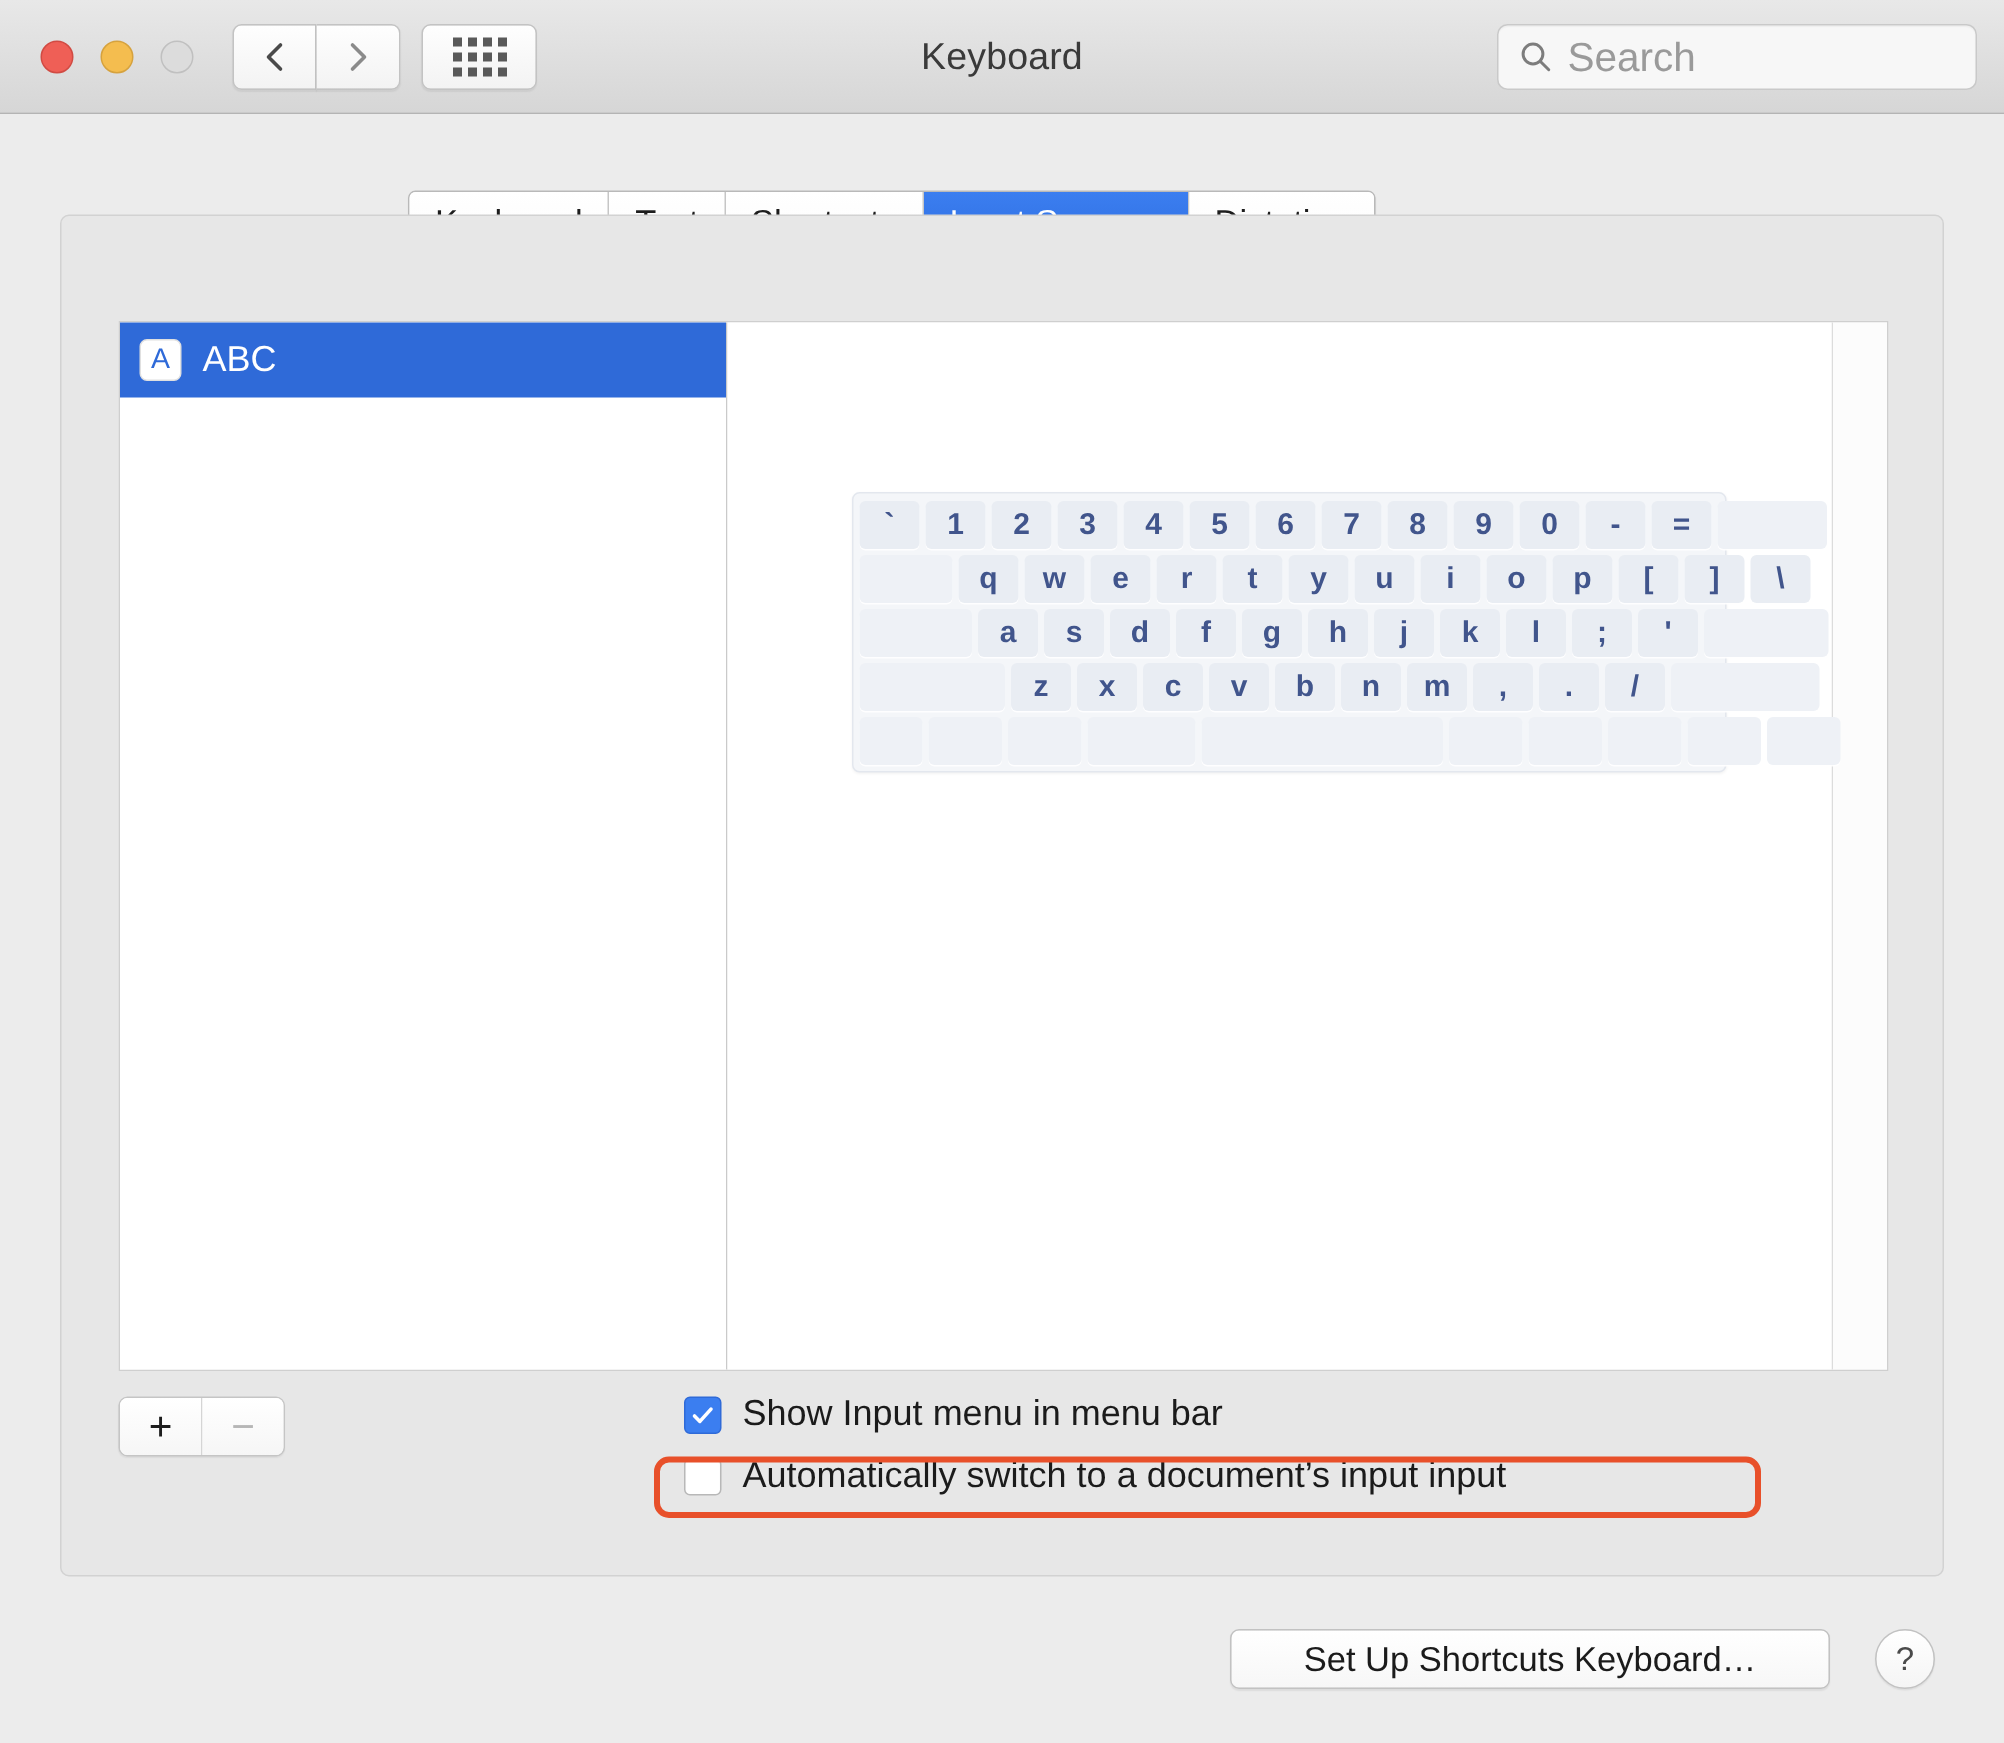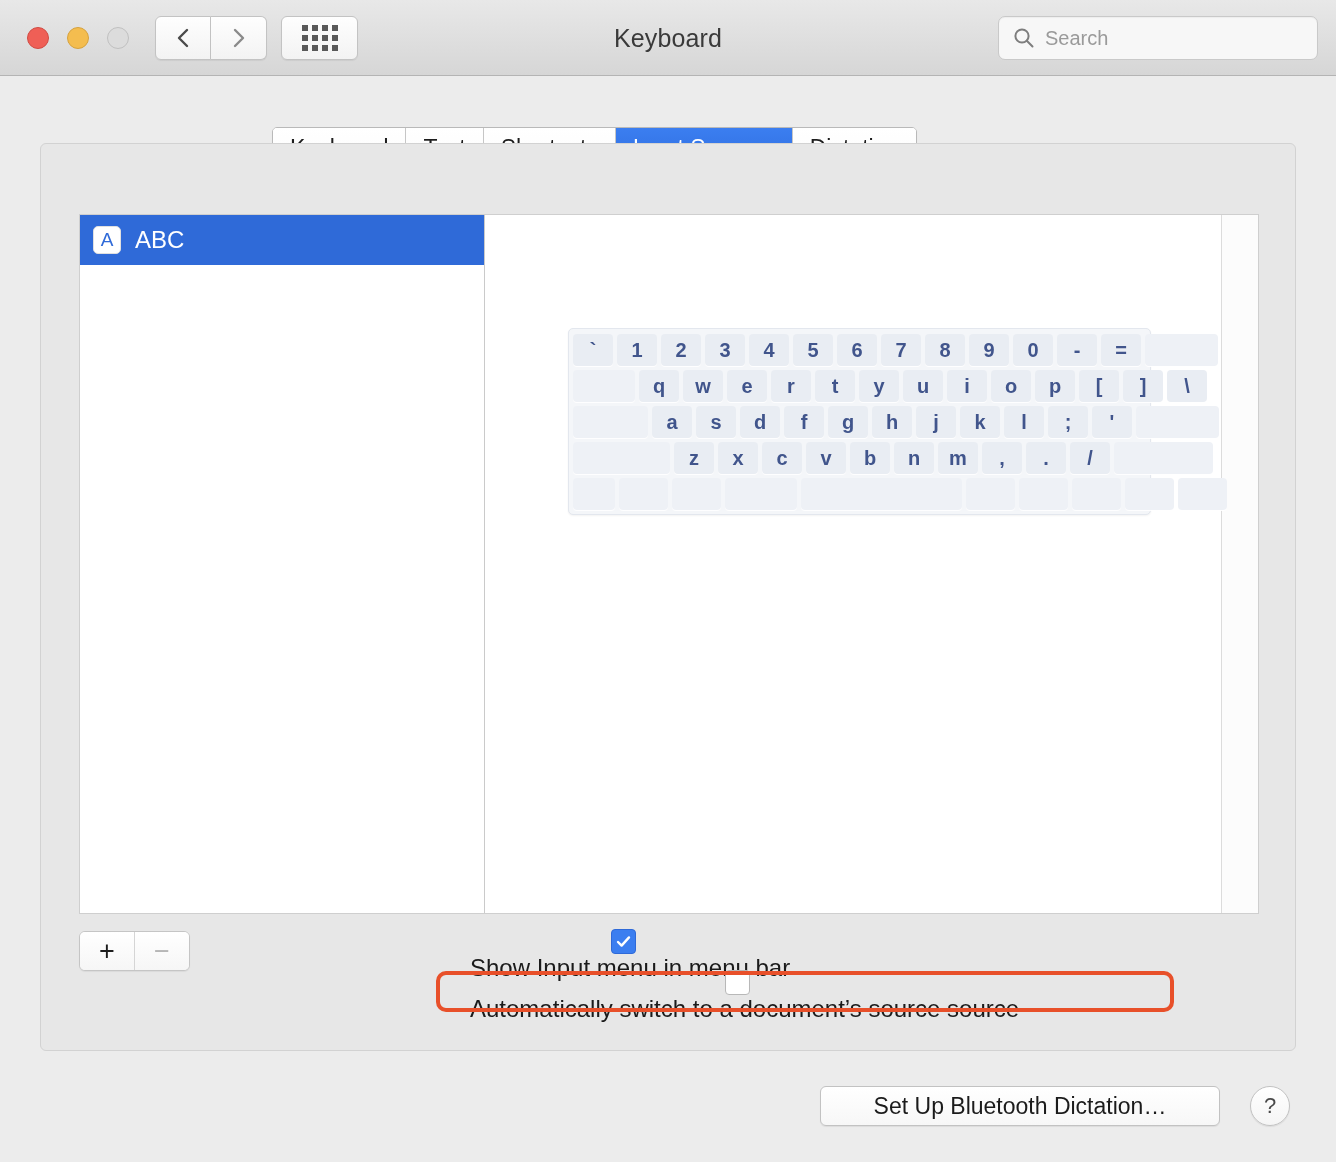--- a/index.html
+++ b/index.html
@@ -93,21 +93,21 @@
     background: #f7f7f7;
     border: 1px solid #c9c9c9;
     border-radius: 7px;
     box-sizing: border-box;
     display: flex; align-items: center;
     box-shadow: inset 0 1px 1px rgba(0,0,0,0.04);
   }
   .searchbox .sicon { margin-left: 14px; display: flex; }
   .searchbox .sph {
     margin-left: 10px;
-    font-size: 20px;
+    font-size: 27px;
     color: #9a9a9a;
   }
 
   
   .pane {
     position: absolute;
     left: 40px; top: 143px;
     width: 1256px; height: 908px;
     background: #e7e7e7;
     border: 1px solid #d2d2d2;
@@ -273,21 +273,20 @@
     background: linear-gradient(to bottom, #ffffff, #f6f6f6);
   }
   .pmbtn.plus  { color: #1d1d1d; font-size: 27px; border-right: 1px solid #d5d5d5; }
   .pmbtn.minus { color: #b6b6b6; font-size: 27px; }
 
   
   .cbrow {
     position: absolute;
     display: flex;
     align-items: center;
-    flex-direction: column;
   }
   .cbrow.one { left: 415px; top: 785px; }
   .cbrow.two { left: 415px; top: 826px; }
   .cb {
     width: 25px; height: 25px;
     border-radius: 4px;
     box-sizing: border-box;
     display: flex; align-items: center; justify-content: center;
     flex: none;
   }
@@ -517,20 +516,20 @@
     <span class="cb checked">
       <svg width="17" height="17" viewBox="0 0 17 17">
           <polyline points="3,9 6.6,12.6 14,4.4" fill="none" stroke="#ffffff" stroke-width="2.4" stroke-linecap="round" stroke-linejoin="round"></polyline>
         </svg>
     </span>
     <span class="cb-label">Show Input menu in menu bar</span>
   </div>
 
   <div class="cbrow two">
     <span class="cb unchecked"></span>
-    <span class="cb-label">Automatically switch to a document’s source source</span>
+    <span class="cb-label">Automatically switch to a document’s input input</span>
   </div>
 </div>
 
 <div class="highlight-box"></div>
 
-<div class="btbtn">Set Up Bluetooth Dictation…</div>
+<div class="btbtn">Set Up Shortcuts Keyboard…</div>
 <div class="helpbtn">?</div>
 
 </body></html>

